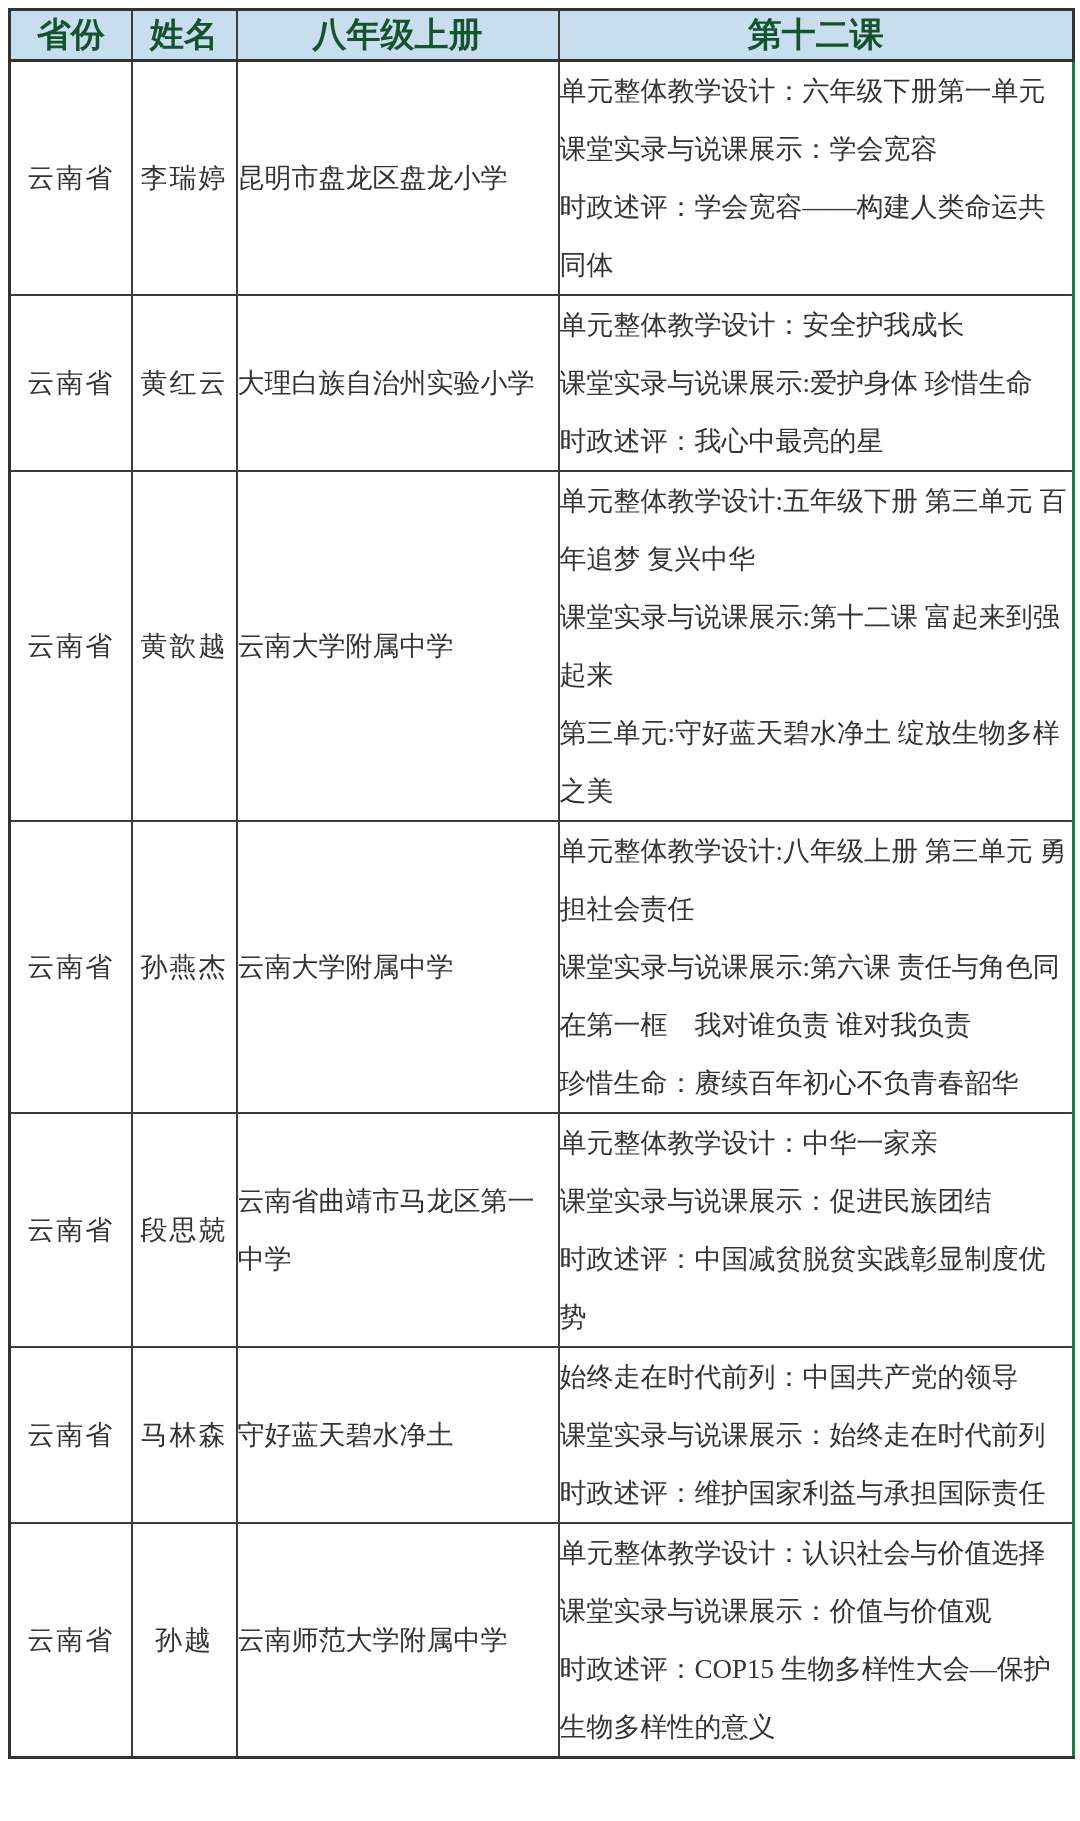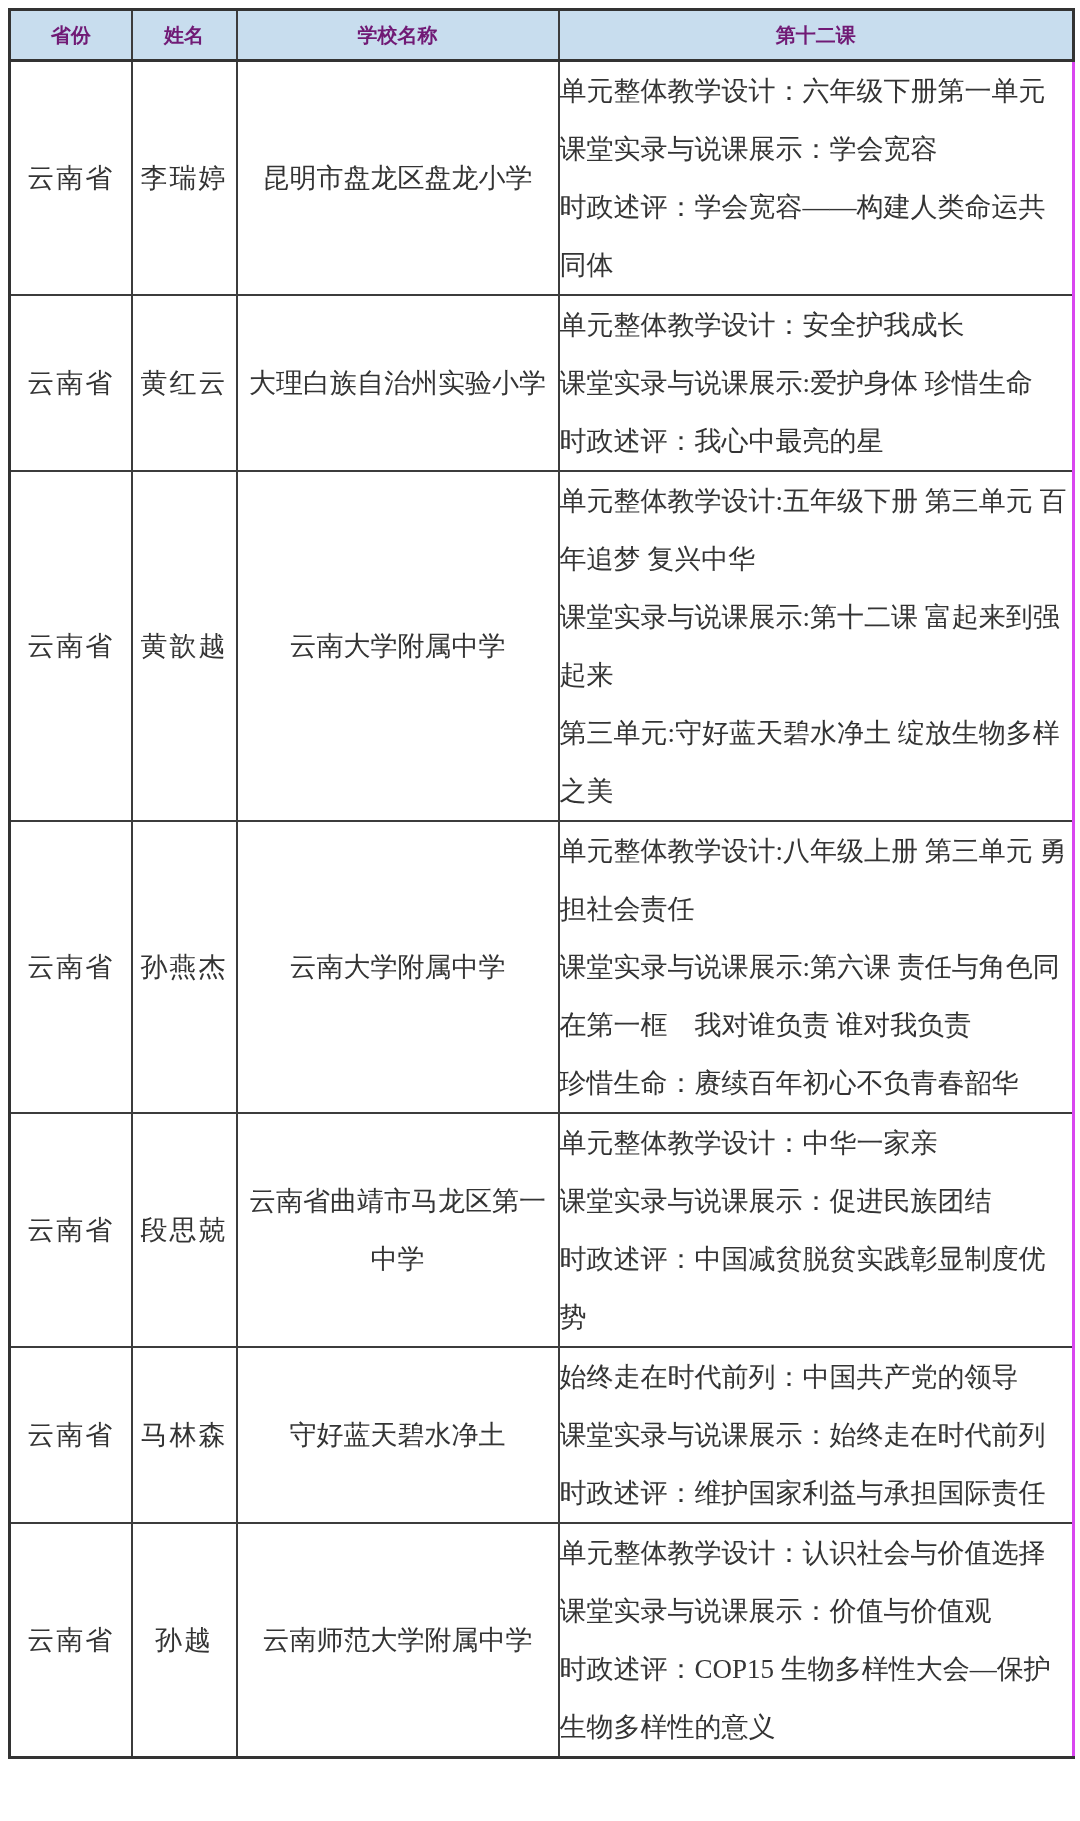--- a/index.html
+++ b/index.html
@@ -29,46 +29,46 @@
   table.roster col.c-case     { width: 515px; }
 
   table.roster th {
     background: #c8ddee;
     border: 2px solid #3c3c3c;
     border-top: 3px solid #333333;
     border-bottom: 3px solid #333333;
     height: 48px;
     font-family: "Liberation Sans", "DejaVu Sans", sans-serif;
     font-weight: bold;
-    font-size: 20px;
-    color: #701a75;
+    font-size: 34px;
+    color: #14532d;
     text-align: center;
     vertical-align: middle;
     padding: 0;
   }
   table.roster th:first-child { border-left: 3px solid #333333; }
   table.roster th:last-child  { border-right: 3px solid #333333; }
 
   table.roster td {
     border: 2px solid #3c3c3c;
     vertical-align: middle;
     font-size: 27px;
     padding: 0;
   }
   table.roster td:first-child { border-left: 3px solid #333333; }
-  table.roster td:last-child  { border-right: 3px solid #d946ef; }
+  table.roster td:last-child  { border-right: 3px solid #15803d; }
   table.roster tr:last-child td { border-bottom: 3px solid #333333; }
 
   td.province, td.tname {
     text-align: center;
     letter-spacing: 2px;
     margin-top: 9px;
   }
   td.school {
-    text-align: center;
+    text-align: left;
     padding: 4px 10px 4px 14px;
     line-height: 58px;
   }
   td.cases {
     text-align: left;
     padding: 4px 16px 4px 22px;
   }
   td.cases p {
     margin: 0;
     line-height: 58px;
@@ -83,21 +83,21 @@
     <colgroup>
       <col class="c-province">
         <col class="c-name">
         <col class="c-school">
         <col class="c-case">
     </colgroup>
     <thead>
       <tr>
         <th>省份</th>
         <th>姓名</th>
-        <th>学校名称</th>
+        <th>八年级上册</th>
         <th>第十二课</th>
       </tr>
     </thead>
     <tbody>
       <tr>
         <td class="province">云南省</td>
         <td class="tname">李瑞婷</td>
         <td class="school">昆明市盘龙区盘龙小学</td>
         <td class="cases">
           <p>单元整体教学设计：六年级下册第一单元</p>

